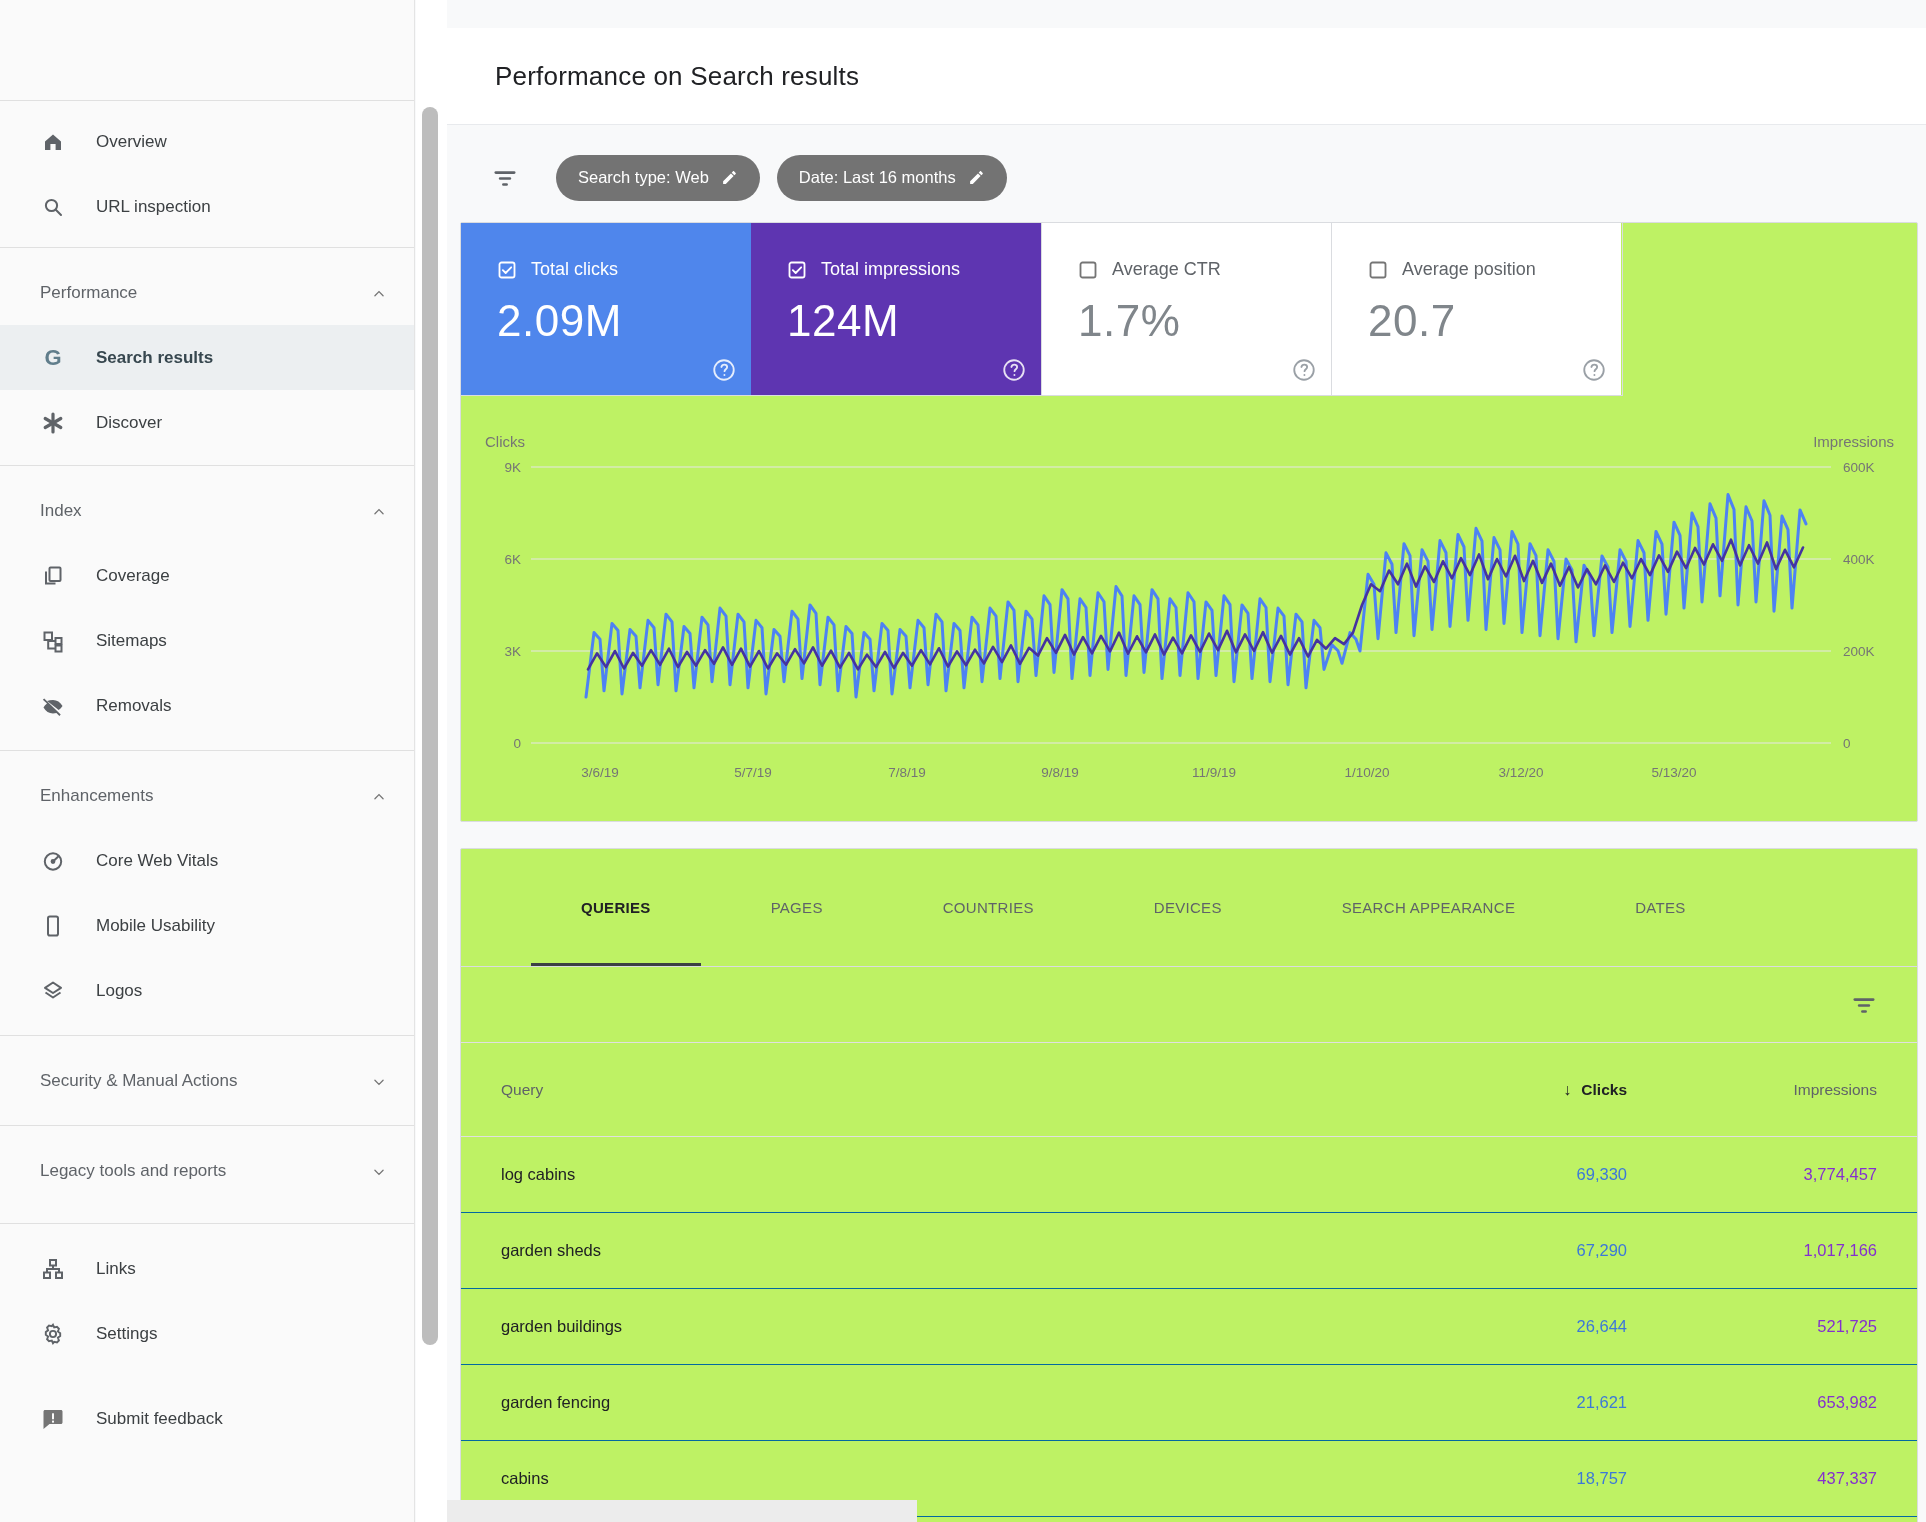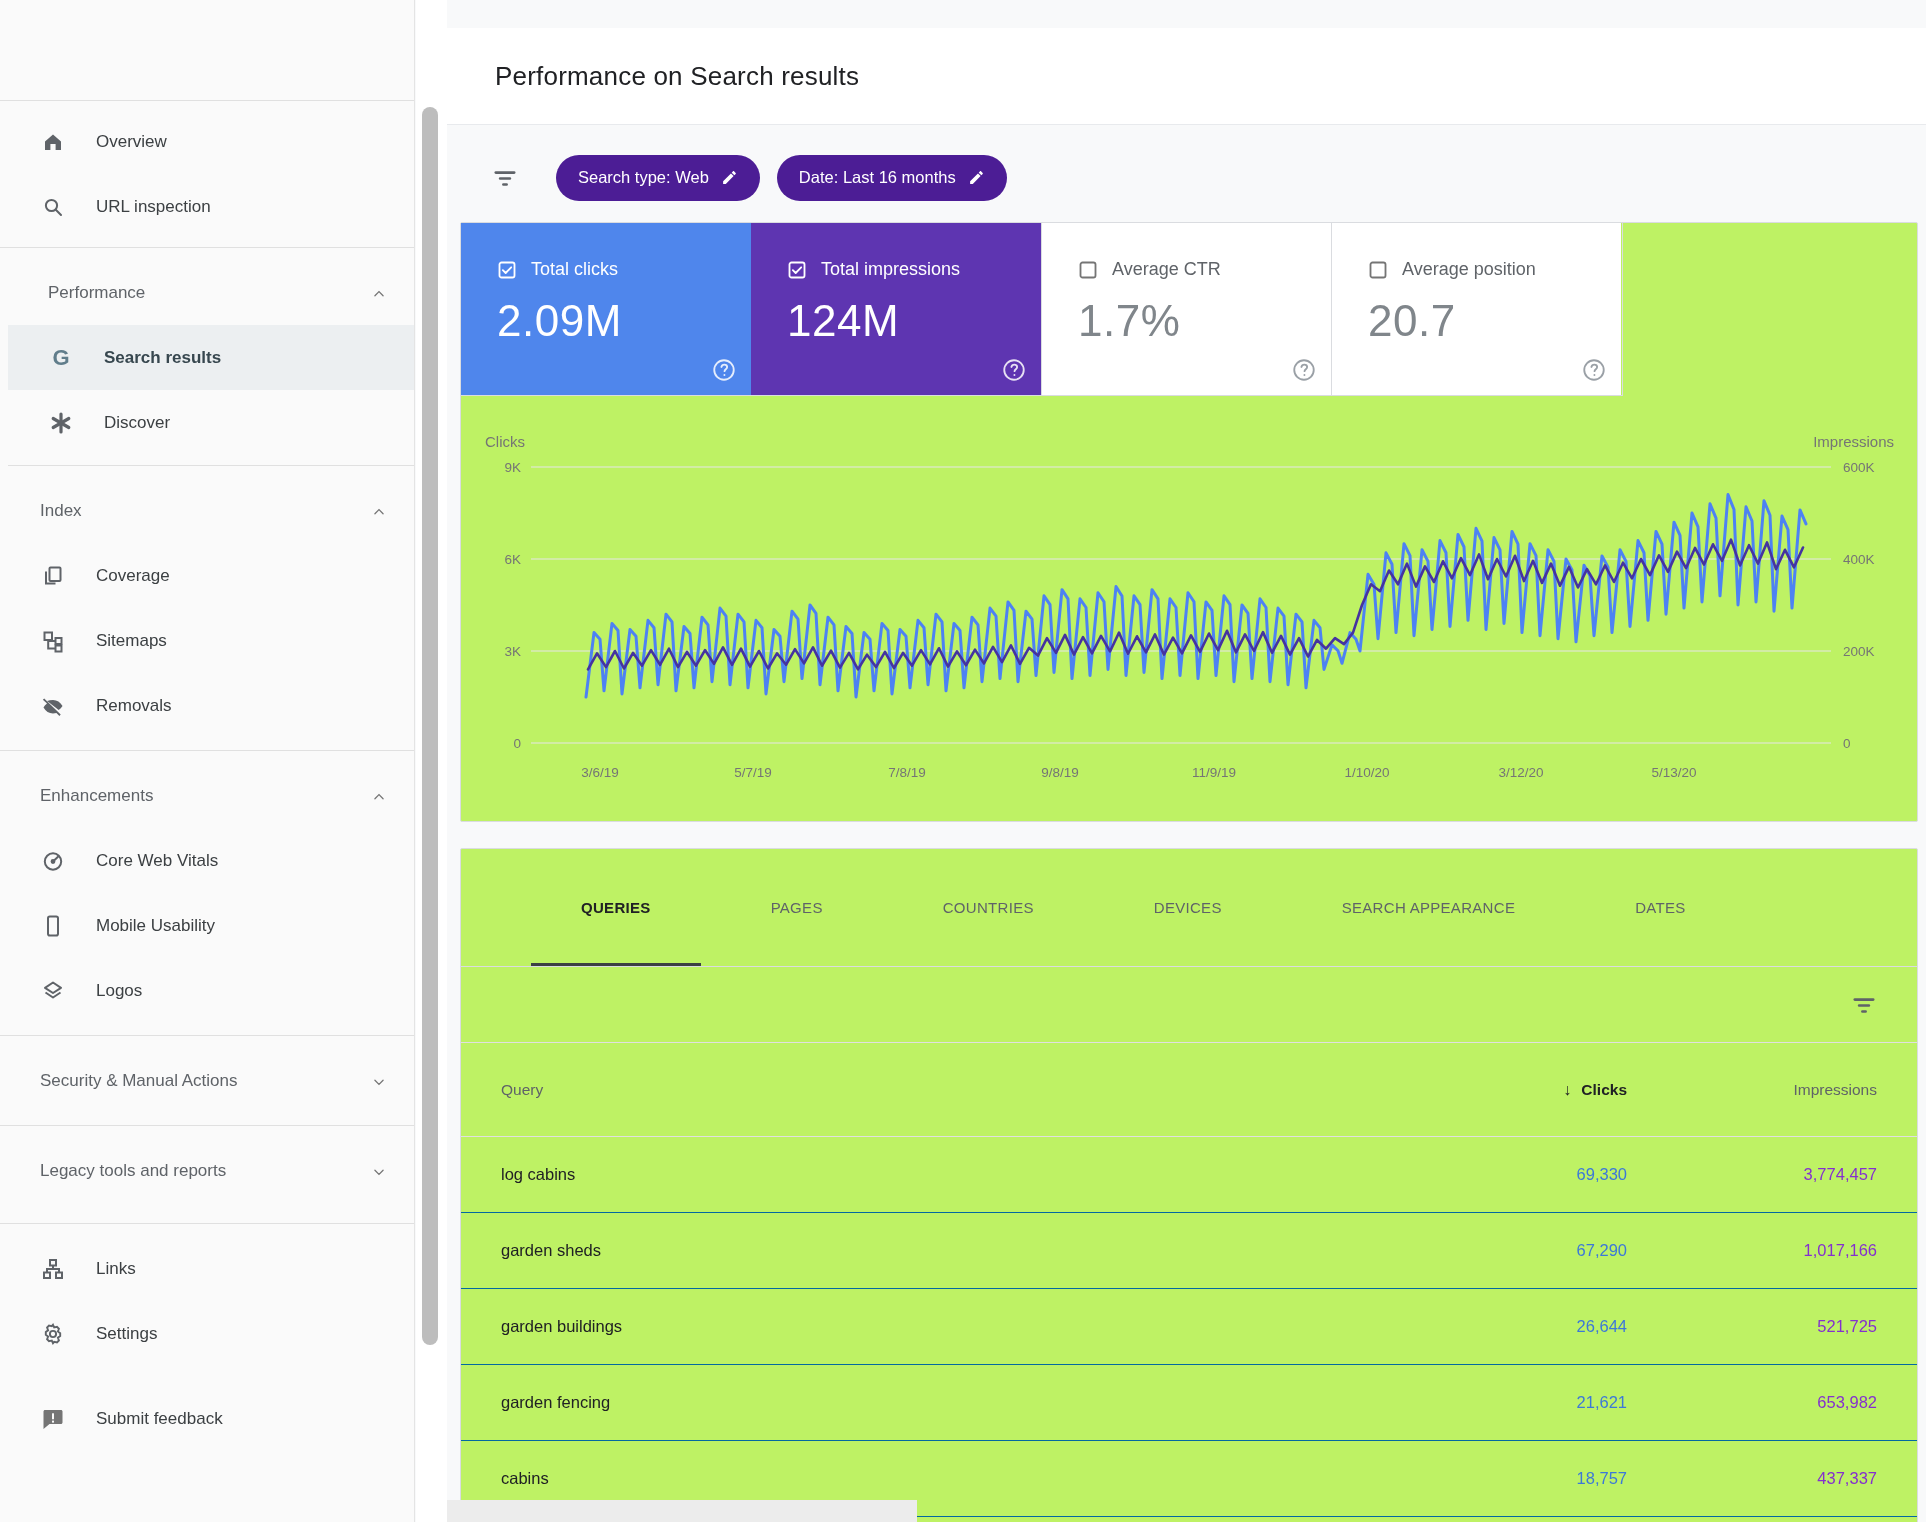--- a/index.html
+++ b/index.html
@@ -15,34 +15,34 @@
   .nav-item .icon { width:26px; height:26px; color:#5f6368; flex:0 0 26px; display:flex; align-items:center; justify-content:center; }
   .nav-item .icon svg { width:24px; height:24px; }
   .nav-item .label { margin-left:30px; font-size:17px; color:#3c4043; }
   .nav-item.active { background:#eceff1; }
   .nav-item.active .label { color:#37474f; font-weight:bold; }
   .nav-item.active .icon { color:#546e7a; }
   .nav-header { color:#5f6368; font-size:17px; justify-content:space-between; }
   .nav-header .chev { width:14px; height:14px; color:#757575; }
   .g-glyph { font-size:22px; font-weight:bold; color:#607d8b; font-family:"Liberation Sans",sans-serif; }
   .pad-t8 { padding-top:8px; } .pad-t12 { padding-top:12px; } .pad-t20 { padding-top:20px; }
-  .pad-b8 { padding-bottom:8px; } .pad-b10 { padding-bottom:10px;margin-left:8px; } .pad-b12 { padding-bottom:12px; } .pad-b20 { padding-bottom:20px; }
+  .pad-b8 { padding-bottom:8px; } .pad-b10 { padding-bottom:10px; } .pad-b12 { padding-bottom:12px; } .pad-b20 { padding-bottom:20px; }
 
   
   .scroll-gutter { position:absolute; left:416px; top:0; width:31px; height:1522px; background:#ffffff; }
   .scroll-thumb { position:absolute; left:6px; top:107px; width:16px; height:1238px; background:#bdbdbd; border-radius:8px; }
 
   
   .main { position:absolute; left:447px; top:0; width:1479px; height:1522px; background:#f8f9fa; }
   .main-header { height:97px; background:#fff; border-bottom:1px solid #e8eaed; display:flex; align-items:center; padding-left:48px;margin-top:28px; }
   .main-header h1 { font-size:26px; font-weight:500; color:#202124; letter-spacing:.2px; }
 
   .filter-bar { height:105px; display:flex; align-items:center; padding-left:45px; }
   .filter-icon { width:26px; height:26px; color:#5f6368; margin-right:38px; cursor:pointer; }
-  .chip { background:#4c1d95; color:#fff; border-radius:23px; height:46px; display:flex; align-items:center; padding:0 22px; font-size:16.5px; margin-right:17px; cursor:pointer; }
+  .chip { background:#737373; color:#fff; border-radius:23px; height:46px; display:flex; align-items:center; padding:0 22px; font-size:16.5px; margin-right:17px; cursor:pointer; }
   .chip svg { width:17px; height:17px; margin-left:12px; fill:#fff; }
 
   
   .panel { position:absolute; left:13px; width:1458px; background:#bef264; border:1px solid #dadce0; border-radius:2px; }
   .chart-panel { top:222px; height:600px; }
   .table-panel { top:848px; height:700px; }
 
   
   .cards-row { display:flex; width:1162px; border-right:1px solid #dadce0; border-bottom:1px solid #dadce0; }
   .mcard { width:290px; height:172px; padding:36px 0 0 36px; position:relative; cursor:pointer; background:#fff; }

